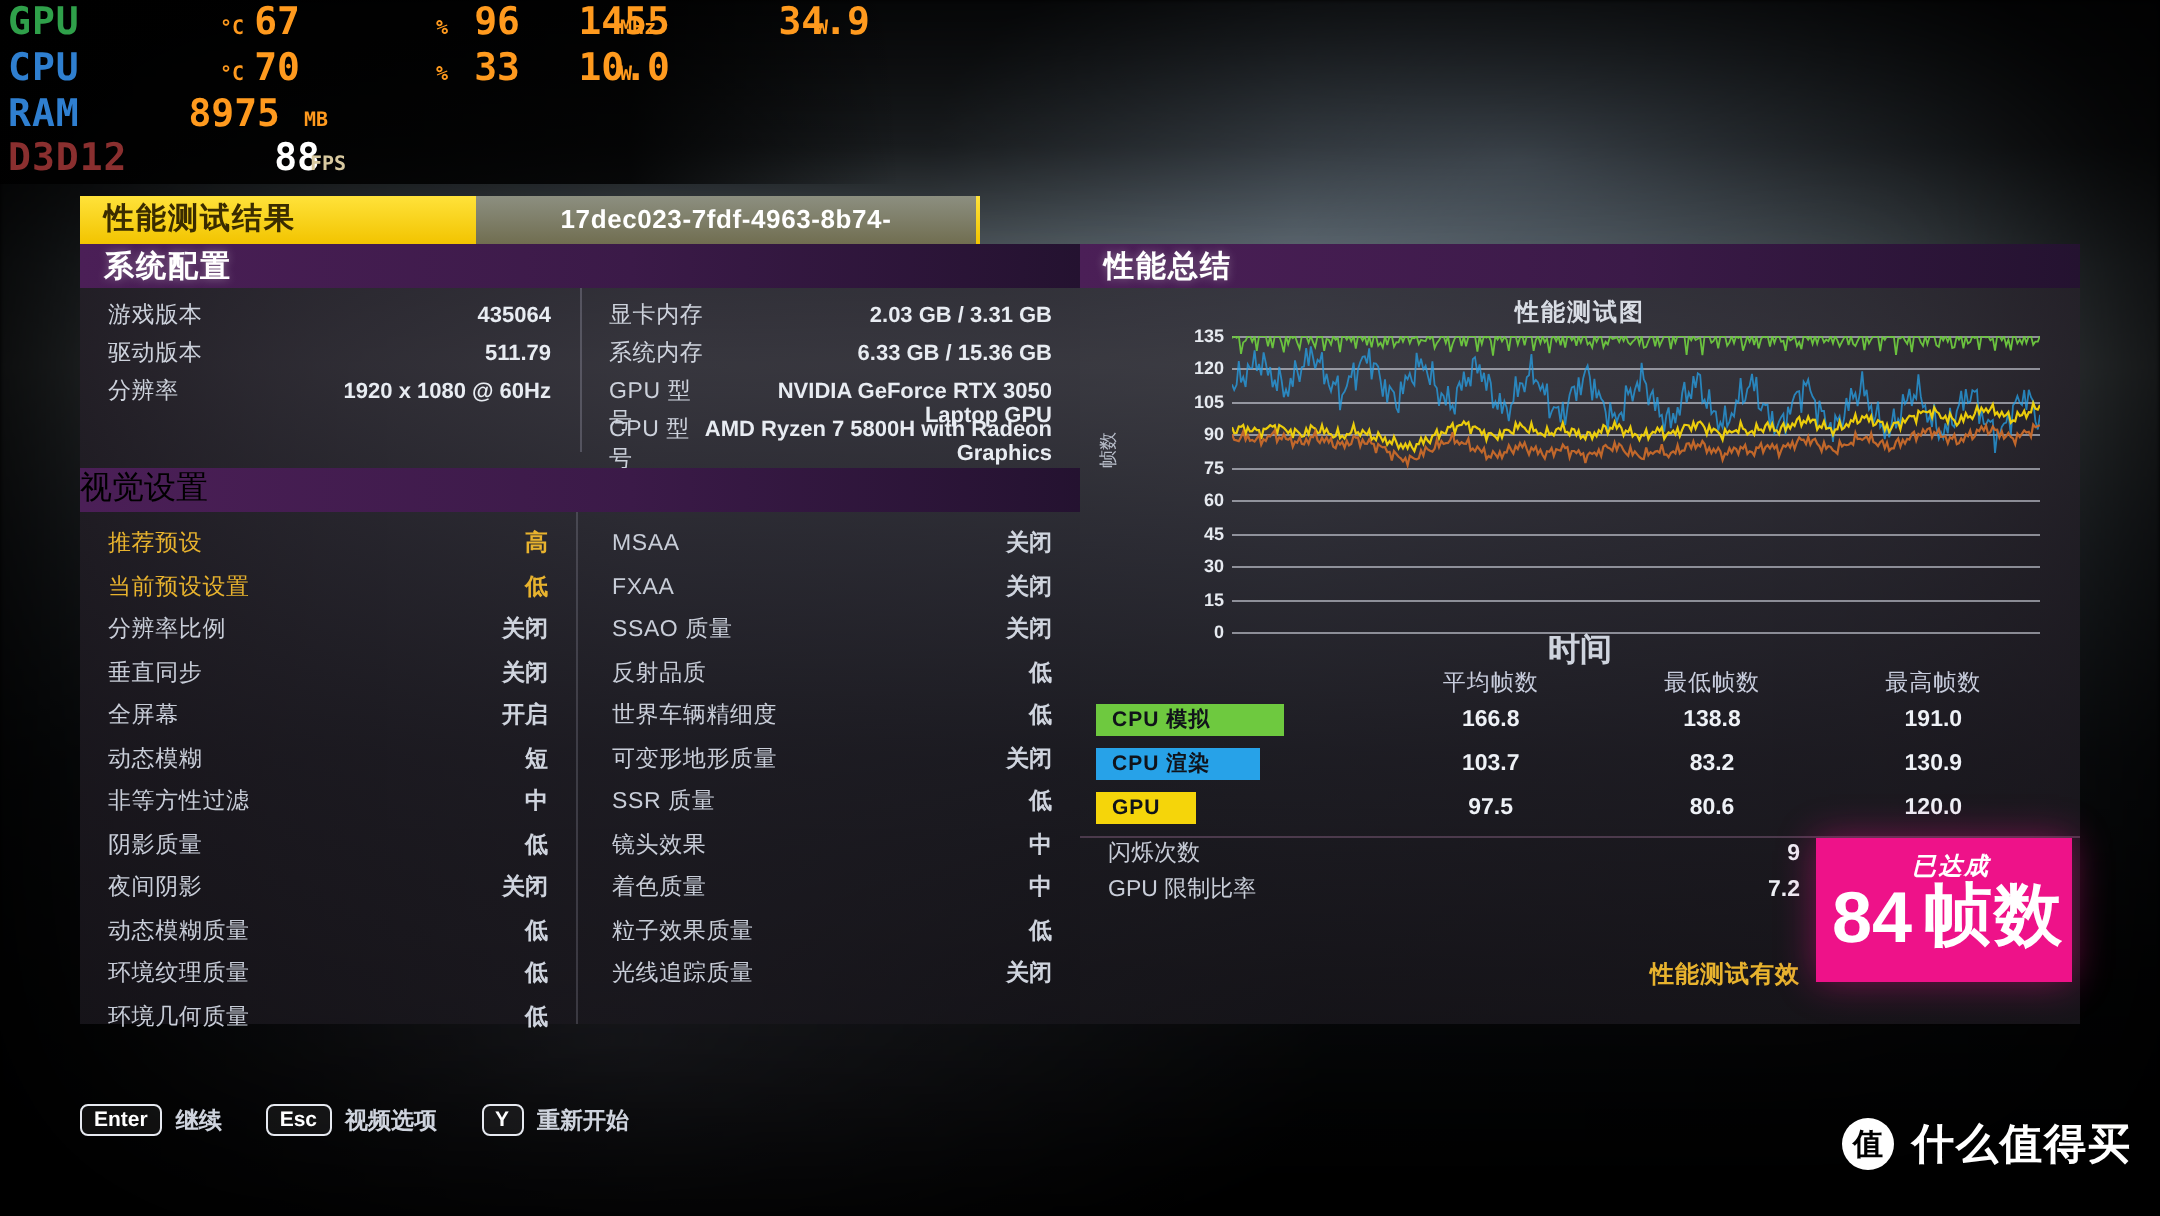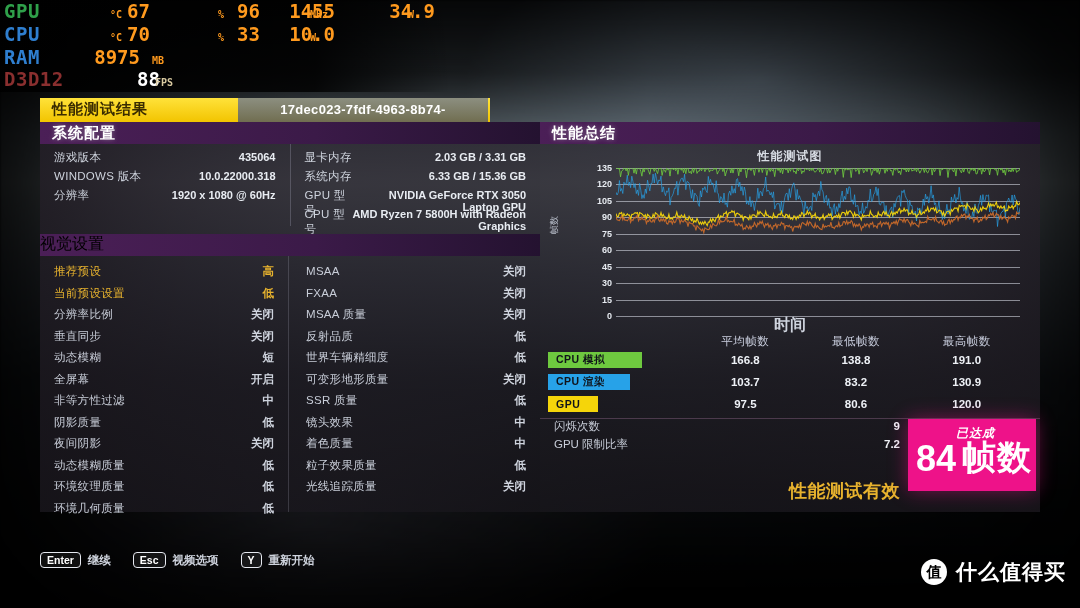--- a/index.html
+++ b/index.html
@@ -86,21 +86,21 @@
   .legend{position:absolute;left:8px;top:18px;}
   .lg{height:16px;margin-bottom:6px;display:flex;align-items:center;padding:0 8px;
       font-size:10.5px;font-weight:bold;color:#10131a;letter-spacing:.5px;}
   .lg.w1{width:78px}.lg.w2{width:66px}.lg.w3{width:34px}
 
   
   .stats{position:absolute;left:0;right:0;top:296px;height:86px;border-top:1px solid rgba(170,120,160,.35);}
   .st-row{display:flex;justify-content:space-between;align-items:baseline;height:18px;padding:0 140px 0 14px;gap:36px;}
   .st-row .k{font-size:11.5px;color:#c8cdd8;}
   .st-row .v{font-size:11.5px;color:#eef1f6;font-weight:bold;}
-  .valid{position:absolute;right:140px;top:60px;font-size:18px;font-weight:bold;color:#e8b32e;letter-spacing:.5px;}
+  .valid{position:absolute;right:140px;top:60px;font-size:12px;font-weight:bold;color:#e8b32e;letter-spacing:.5px;}
 
   .score{position:absolute;left:908px;top:419px;width:128px;height:72px;background:#ee1289;
      box-shadow:0 0 18px rgba(238,18,137,.45);}
   .score .ach{position:absolute;left:48px;top:6px;font-size:12px;font-weight:bold;color:#fff;letter-spacing:1px;font-style:italic;}
   .score .num{position:absolute;left:8px;top:22px;font-size:36px;font-weight:bold;color:#fff;line-height:1;}
   .score .fps{position:absolute;left:54px;top:16px;font-size:34px;font-weight:bold;color:#fff;letter-spacing:1px;}
 
   
   .footer{position:absolute;left:40px;top:552px;display:flex;gap:22px;}
   .fkey{display:flex;align-items:center;gap:7px;}
@@ -163,22 +163,22 @@
     <div class="sec-head">
       <span>系统配置</span>
     </div>
     <div class="cfg">
       <div class="cfg-col" id="sys-left">
           <div class="kv">
             <span class="k">游戏版本</span>
             <span class="v">435064</span>
           </div>
           <div class="kv">
-            <span class="k">WINDOWS 版本</span>
-            <span class="v">10.0.22000.318</span>
+            <span class="k">驱动版本</span>
+            <span class="v">511.79</span>
           </div>
           <div class="kv">
             <span class="k">分辨率</span>
             <span class="v">1920 x 1080 @ 60Hz</span>
           </div>
         </div>
       <div class="cfg-col sep" id="sys-right">
           <div class="kv">
             <span class="k">显卡内存</span>
             <span class="v">2.03 GB / 3.31 GB</span>
@@ -213,28 +213,28 @@
           </div>
           <div class="vrow">
             <span class="k">分辨率比例</span>
             <span class="v">关闭</span>
           </div>
           <div class="vrow">
             <span class="k">垂直同步</span>
             <span class="v">关闭</span>
           </div>
           <div class="vrow">
+            <span class="k">全屏幕</span>
+            <span class="v">开启</span>
+          </div>
+          <div class="vrow">
             <span class="k">动态模糊</span>
             <span class="v">短</span>
           </div>
           <div class="vrow">
-            <span class="k">全屏幕</span>
-            <span class="v">开启</span>
-          </div>
-          <div class="vrow">
             <span class="k">非等方性过滤</span>
             <span class="v">中</span>
           </div>
           <div class="vrow">
             <span class="k">阴影质量</span>
             <span class="v">低</span>
           </div>
           <div class="vrow">
             <span class="k">夜间阴影</span>
             <span class="v">关闭</span>
@@ -255,21 +255,21 @@
       <div class="vs-col sep" id="vis-right">
           <div class="vrow">
             <span class="k">MSAA</span>
             <span class="v">关闭</span>
           </div>
           <div class="vrow">
             <span class="k">FXAA</span>
             <span class="v">关闭</span>
           </div>
           <div class="vrow">
-            <span class="k">MSAA 质量</span>
+            <span class="k">SSAO 质量</span>
             <span class="v">关闭</span>
           </div>
           <div class="vrow">
             <span class="k">反射品质</span>
             <span class="v">低</span>
           </div>
           <div class="vrow">
             <span class="k">世界车辆精细度</span>
             <span class="v">低</span>
           </div>

